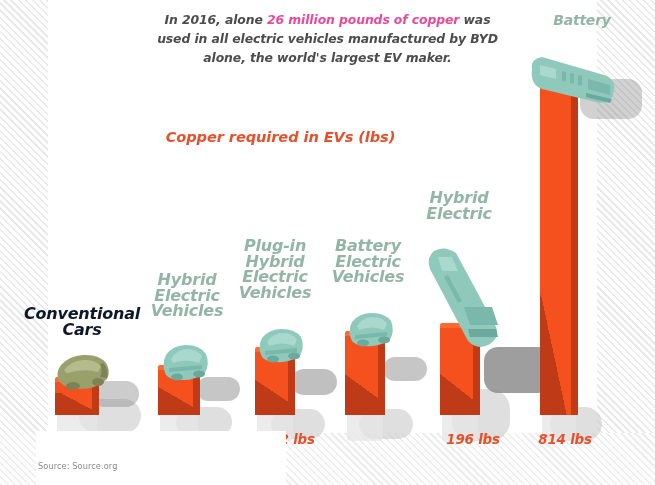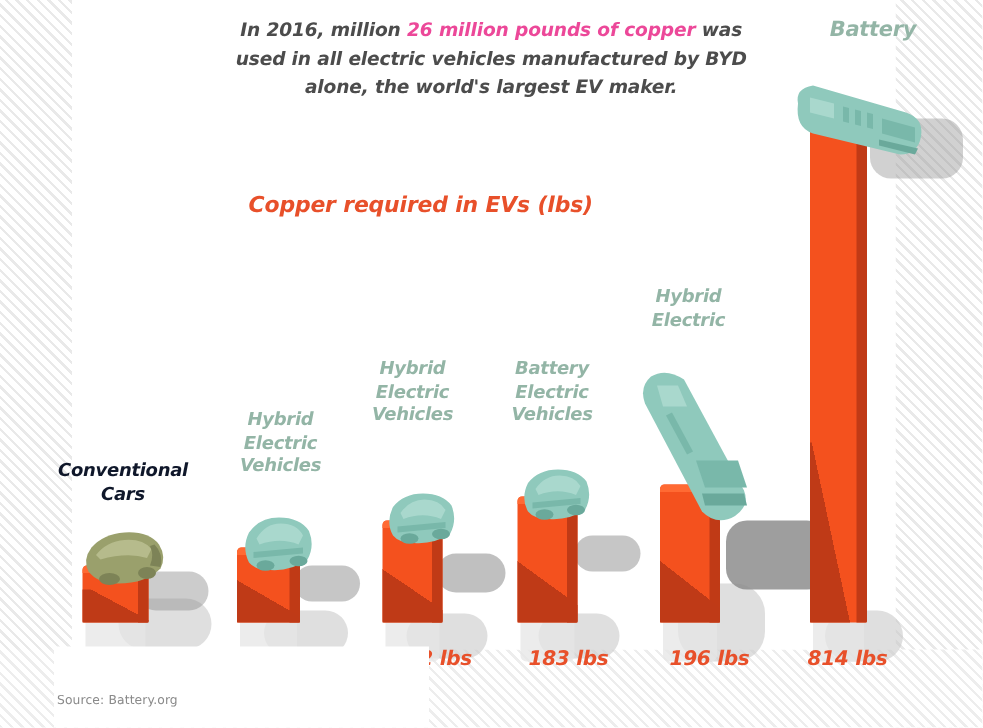--- a/index.html
+++ b/index.html
@@ -101,21 +101,21 @@
   }
 
   
   .vehicle { position:absolute; }
   .vehicle svg { display:block; }
 
   
   .cat-label {
     position:absolute;
     text-align:center;
-    font-size:12px; line-height:15.5px;
+    font-size:16px; line-height:15.5px;
     font-weight:bold; font-style:italic;
     color:#93b5a6;
     letter-spacing:-0.2px;
   }
   .cat-label.olive { color:#0f172a; }
 
   
   .val-label {
     position:absolute; bottom:38px;
     text-align:center;
@@ -134,21 +134,21 @@
 <body>
 
 <div id="stage">
 
   <div class="hatch hatch-left"></div>
   <div class="hatch hatch-right"></div>
   <div class="hatch-bottom"></div>
   <div class="panel-white"></div>
 
   <div class="headline">
-    <span>In 2016, million </span><span class="hl">26 million pounds of copper</span><span> was used in all electric vehicles manufactured by BYD alone, the world's largest EV maker.</span>
+    <span>In 2016, alone </span><span class="hl">26 million pounds of copper</span><span> was used in all electric vehicles manufactured by BYD alone, the world's largest EV maker.</span>
   </div>
 
   <div class="chart-title">Copper required in EVs (lbs)</div>
 
   <div class="cat-label olive" style="left:18px; top:306px; width:128px;">
     <div>Conventional</div>
     <div>Cars</div>
   </div>
   <div class="bar-group" style="left:55px; width:70px; height:45px;">
     <div class="shadow-soft" style="left:24px; bottom:-18px; width:62px; height:34px;"></div>
@@ -191,20 +191,21 @@
         <path d="M15 18 Q21 8 31 8 Q42 8 46 16 L43 22 Q31 17 17 22 Z" fill="#a9d8cd"></path>
         <path d="M13 27 L46 24 L46 28 L13 31 Z" fill="#79b8aa"></path>
         <ellipse cx="21" cy="36" rx="6" ry="3.5" fill="#6aa99b"></ellipse>
         <ellipse cx="43" cy="33" rx="6" ry="3.5" fill="#6aa99b"></ellipse>
       </svg>
     </div>
   </div>
   <div class="val-label" style="left:148px; width:84px;">~85 lbs</div>
 
   <div class="cat-label" style="left:232px; top:238px; width:86px;">
+    <div>Plug-in</div>
     <div>Hybrid</div>
     <div>Electric</div>
     <div>Vehicles</div>
   </div>
   <div class="bar-group" style="left:255px; width:70px; height:76px;">
     <div class="shadow-soft" style="left:16px; bottom:-24px; width:54px; height:30px;"></div>
     <div class="shadow-cast" style="left:36px; bottom:20px; width:46px; height:26px; opacity:.55;"></div>
     <div class="reflect" style="width:36px; height:34px;"></div>
     <div class="bar" style="width:40px; height:68px;">
       <div class="cap"></div>
@@ -240,21 +241,20 @@
     <div class="vehicle" style="left:-2px; bottom:64px;">
       <svg width="56" height="42" viewBox="0 0 56 42">
         <path d="M9 32 Q4 23 9 13 Q16 4 29 4 Q42 4 48 12 Q52 22 47 31 Q36 38 23 37 Q13 37 9 32 Z" fill="#8fc9bc"></path>
         <path d="M14 17 Q20 8 30 8 Q40 8 44 15 L41 21 Q29 16 16 21 Z" fill="#a9d8cd"></path>
         <path d="M12 26 L44 23 L44 27 L12 30 Z" fill="#79b8aa"></path>
         <ellipse cx="20" cy="34" rx="6" ry="3.5" fill="#6aa99b"></ellipse>
         <ellipse cx="41" cy="31" rx="6" ry="3.5" fill="#6aa99b"></ellipse>
       </svg>
     </div>
   </div>
-  <div class="val-label" style="left:336px; width:86px;">183 lbs</div>
 
   <div class="cat-label" style="left:418px; top:190px; width:82px;">
     <div>Hybrid</div>
     <div>Electric</div>
   </div>
   <div class="bar-group" style="left:440px; width:110px; height:100px;">
     <div class="shadow-soft" style="left:12px; bottom:-26px; width:58px; height:52px;"></div>
     <div class="shadow-cast" style="left:44px; bottom:22px; width:68px; height:46px;"></div>
     <div class="reflect" style="width:36px; height:34px;"></div>
     <div class="bar" style="width:40px; height:92px;">
@@ -294,15 +294,15 @@
         <path d="M44 20 L48 21 L48 31 L44 30 Z" fill="#79b8aa"></path>
         <path d="M52 22 L56 23 L56 33 L52 32 Z" fill="#79b8aa"></path>
         <path d="M62 26 L84 32 L84 42 L62 36 Z" fill="#79b8aa"></path>
         <path d="M60 40 L86 46 L84 50 L60 44 Z" fill="#6aa99b"></path>
       </svg>
     </div>
   </div>
   <div class="val-label" style="left:522px; width:86px;">814 lbs</div>
 
   <div class="panel-white2"></div>
-  <div class="source">Source: Battery.org</div>
+  <div class="source">Source: Source.org</div>
 
 </div>
 
 </body></html>

